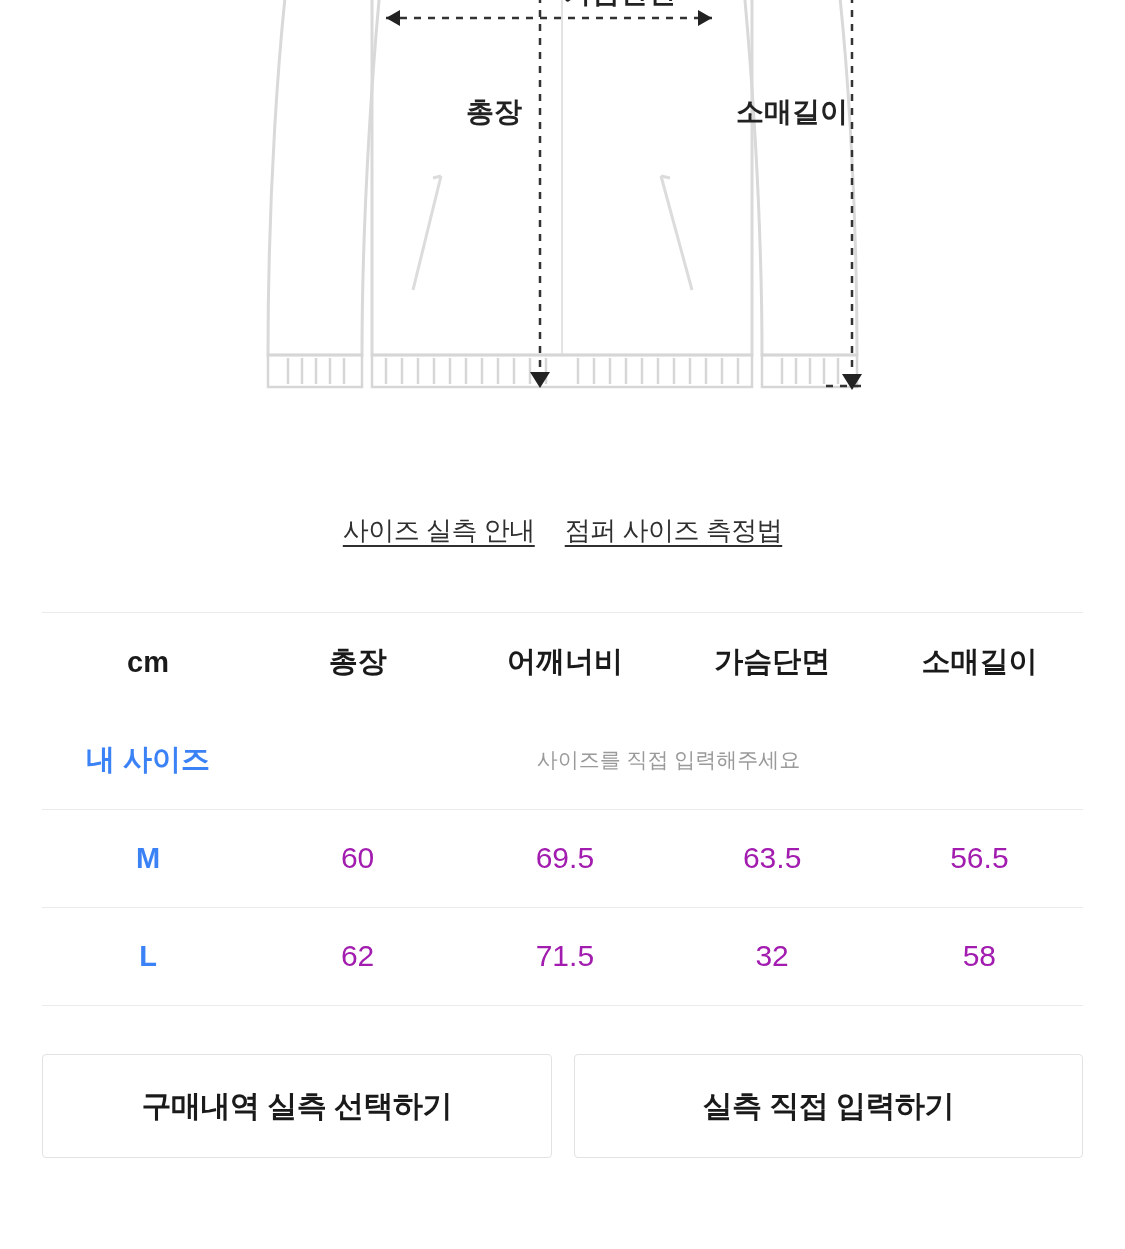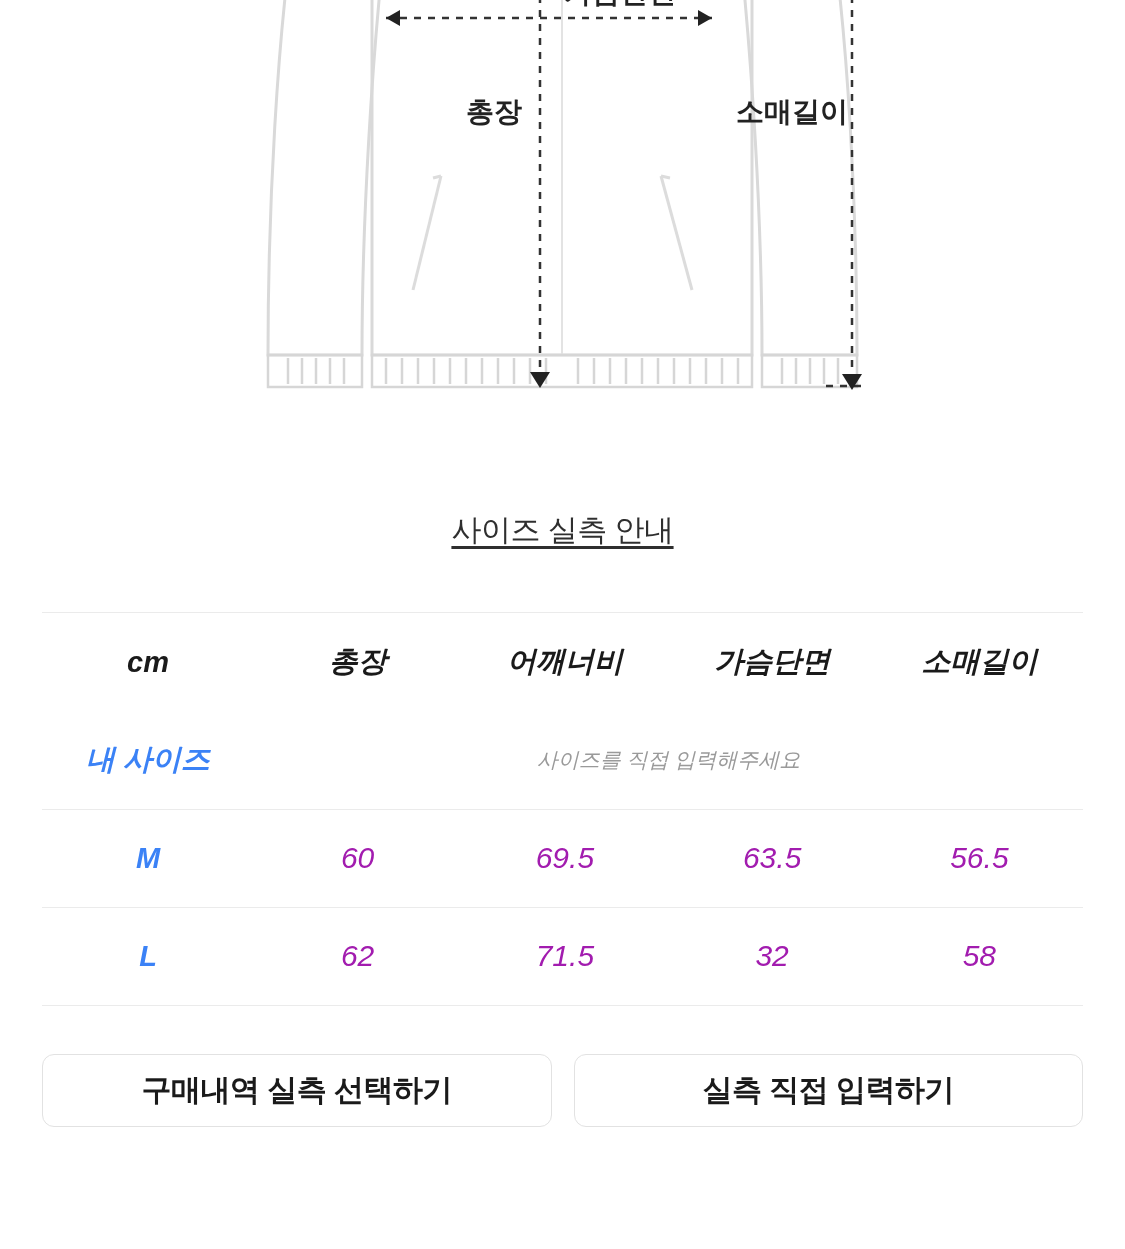--- a/index.html
+++ b/index.html
@@ -33,21 +33,21 @@
   
   .guide-links {
     display: flex;
     justify-content: center;
     align-items: center;
     gap: 30px;
     margin-top: 30px;
     height: 60px;
   }
   .guide-link {
-    font-size: 30px;
+    font-size: 26px;
     color: #2f2f2f;
     text-decoration: underline;
     text-underline-offset: 6px;
     letter-spacing: -0.5px;
     cursor: pointer;
   }
 
   
   .table-wrap {
     margin: 52px 42px 0 42px;
@@ -59,21 +59,20 @@
     border-collapse: collapse;
     table-layout: fixed;
   }
   table.size-table th,
   table.size-table td {
     border-bottom: 1px solid #ebebeb;
     text-align: center;
     font-weight: normal;
     height: 98px;
     vertical-align: middle;
-    font-style: italic;
   }
   table.size-table tr:last-child th,
   table.size-table tr:last-child td {
     border-bottom: none;
   }
   table.size-table th.col-head {
     font-size: 29px;
     color: #1a1a1a;
     font-weight: bold;
   }
@@ -94,23 +93,23 @@
   .col-first { width: 212px; }
 
   
   .button-row {
     display: flex;
     gap: 22px;
     margin: 48px 42px 0 42px;
   }
   .action-button {
     flex: 1;
-    height: 73px;
+    height: 104px;
     border: 1px solid #e2e2e2;
-    border-radius: 12px;
+    border-radius: 4px;
     background: #ffffff;
     display: flex;
     align-items: center;
     justify-content: center;
     font-size: 30px;
     font-weight: bold;
     color: #1a1a1a;
     letter-spacing: -0.5px;
     cursor: pointer;
   }
@@ -169,20 +168,21 @@
     </g>
 
     <text x="620" y="2" text-anchor="middle" font-family="Liberation Sans, DejaVu Sans, sans-serif" font-size="28" font-weight="bold" fill="#222222">가슴단면</text>
     <text x="494" y="121" text-anchor="middle" font-family="Liberation Sans, DejaVu Sans, sans-serif" font-size="28" font-weight="bold" fill="#222222">총장</text>
     <text x="792" y="121" text-anchor="middle" font-family="Liberation Sans, DejaVu Sans, sans-serif" font-size="28" font-weight="bold" fill="#222222">소매길이</text>
   </svg>
 </div>
 
 <div class="guide-links">
   <span class="guide-link">사이즈 실측 안내</span>
+  <span class="guide-link">점퍼 사이즈 측정법</span>
 </div>
 
 <div class="table-wrap">
   <table class="size-table">
     <thead>
       <tr>
         <th class="col-head col-first">cm</th>
         <th class="col-head">총장</th>
         <th class="col-head">어깨너비</th>
         <th class="col-head">가슴단면</th>

